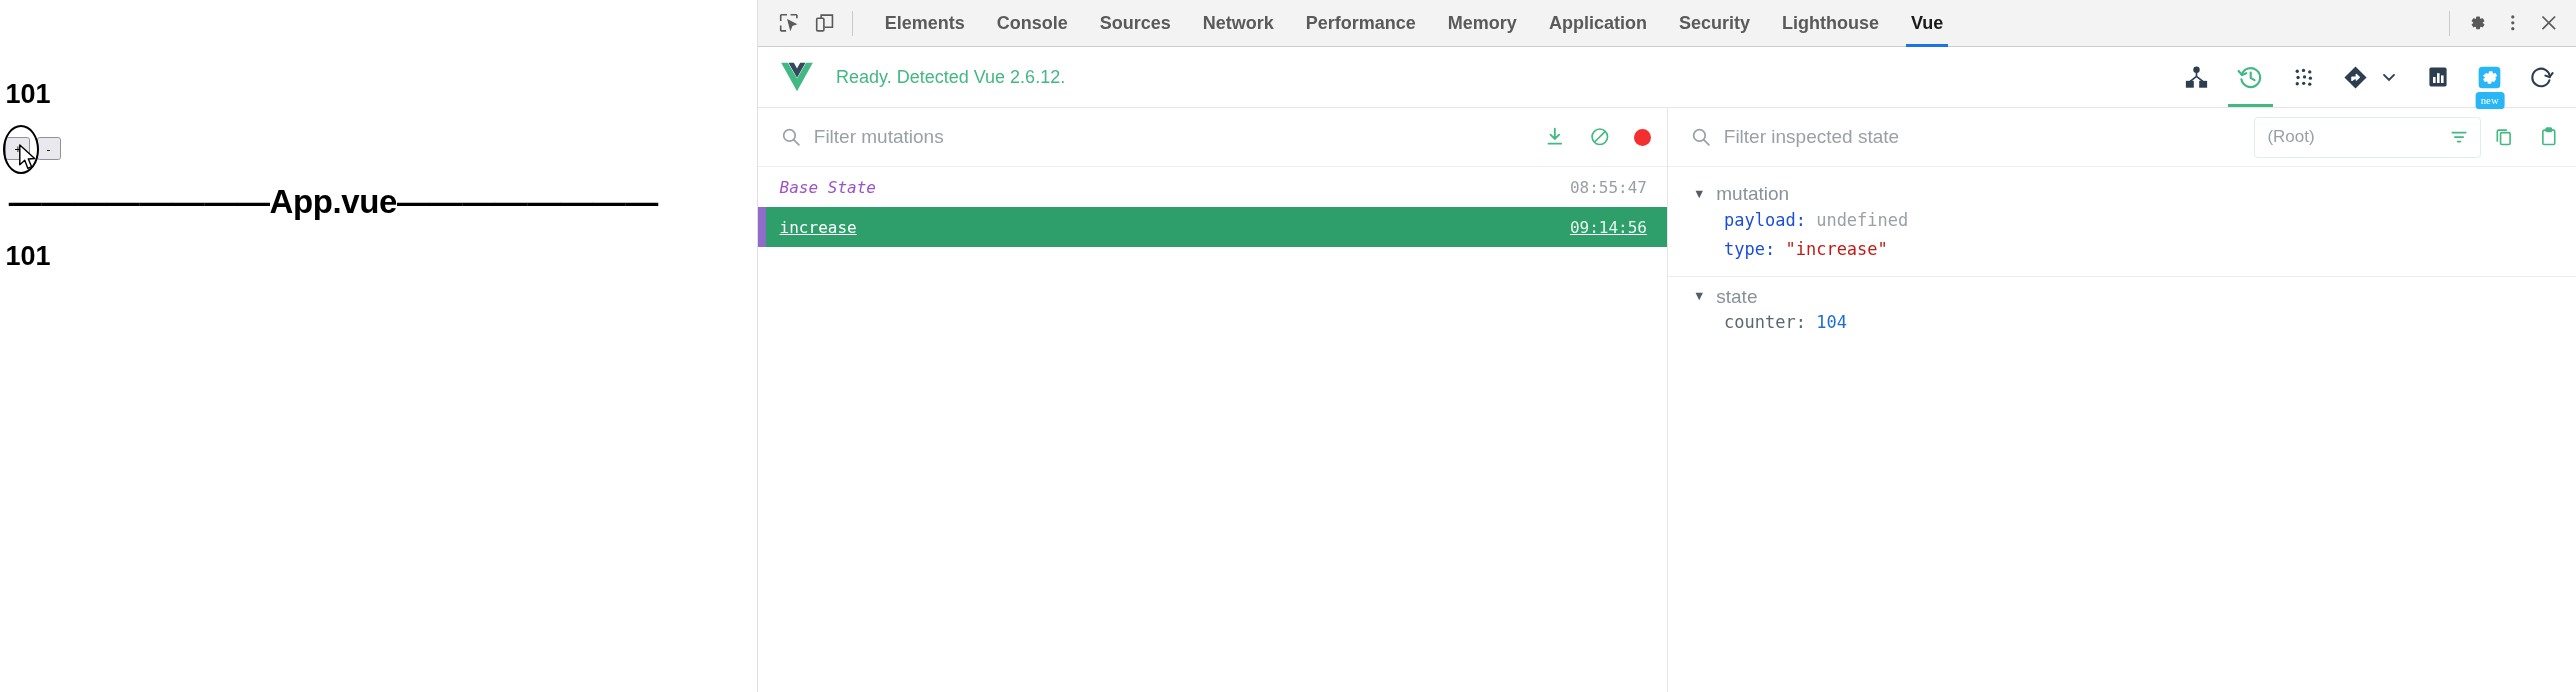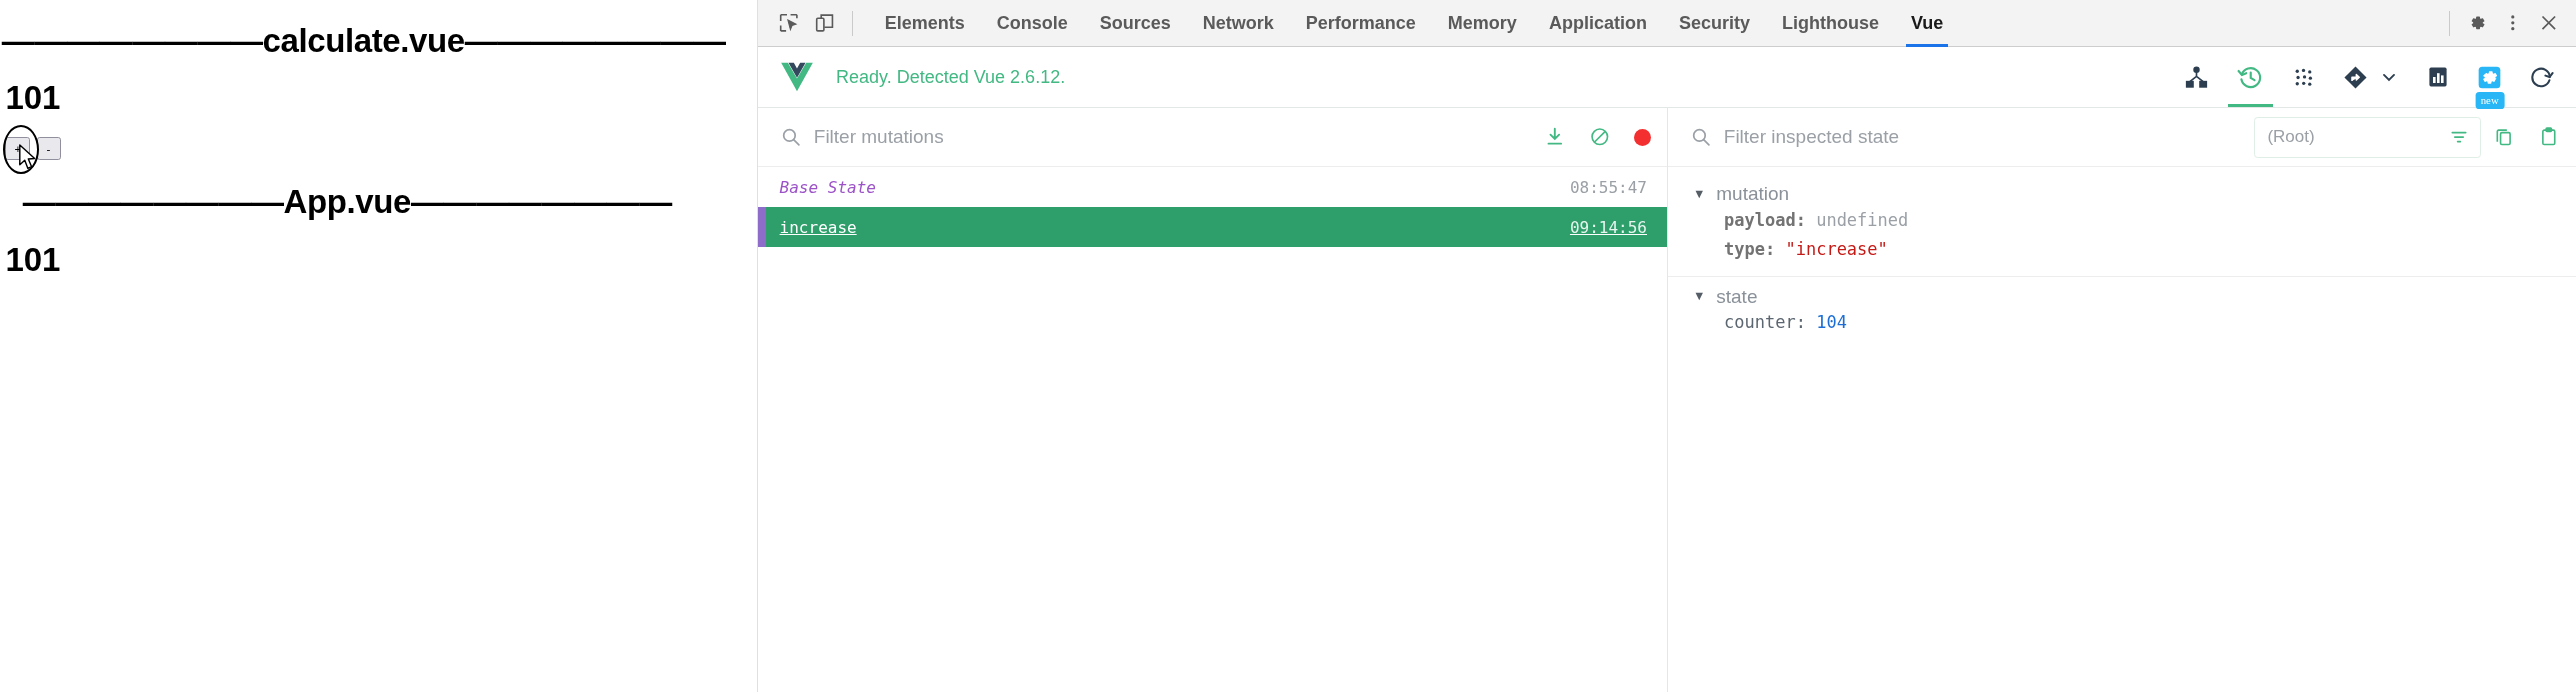--- a/index.html
+++ b/index.html
@@ -26,29 +26,29 @@
     font-size: 33px;
     color: #000;
     letter-spacing: -0.4px;
     white-space: nowrap;
     margin: 0;
     padding-left: 1.8px;
   }
   .pg-count {
     font-family: "Liberation Sans", sans-serif;
     font-weight: bold;
-    font-size: 33px;
+    font-size: 27px;
     color: #000;
     margin: 0;
     padding-left: 1.8px;
   }
   #h-calc { position: absolute; left: 0px;  top: 21.6px; }
   #c-calc { position: absolute; left: 3.6px;  top: 79px; }
   #btnrow { position: absolute; left: 5.4px;  top: 137px; display: flex; align-items: center; gap: 6.3px; }
-  #h-app  { position: absolute; left: 21px;  top: 183px; }
+  #h-app  { position: absolute; left: 7px;  top: 183px; }
   #c-app  { position: absolute; left: 3.6px;  top: 241px; }
 
   .vbtn {
     font-family: "Liberation Sans", sans-serif;
     font-size: 11.7px;
     line-height: 1;
     color: #000;
     background: #e9e9ed;
     border: 0.9px solid #8f8f9d;
     border-radius: 2.7px;
@@ -244,34 +244,33 @@
     color: #8a9199;
     cursor: default;
   }
   .caret { color: #555d66; font-size: 12.6px; margin-right: 10.8px; line-height: 1; }
   .st-row {
     font-family: "DejaVu Sans Mono", monospace;
     font-size: 17px;
     padding: 4.5px 0 4.5px 56px;
     white-space: nowrap;
   }
-  .k-purple { color: #737373; font-weight: bold; }
+  .k-purple { color: #1d4ed8; }
   .k-gray   { color: #5c6670; }
   .v-gray   { color: #9aa0a6; }
   .v-red    { color: #c41a16; }
   .v-blue   { color: #1c6ed6; }
 </style>
 </head>
 <body>
 
 <div id="root">
 
   <div id="page">
 
-    <div class="pg-heading" id="h-calc">————————calculate.vue————————</div>
 
     <div class="pg-count" id="c-calc">101</div>
 
     <div id="btnrow">
       <button class="vbtn">+</button>
       <button class="vbtn">-</button>
     </div>
 
     <div class="pg-heading" id="h-app">————————App.vue————————</div>
 

